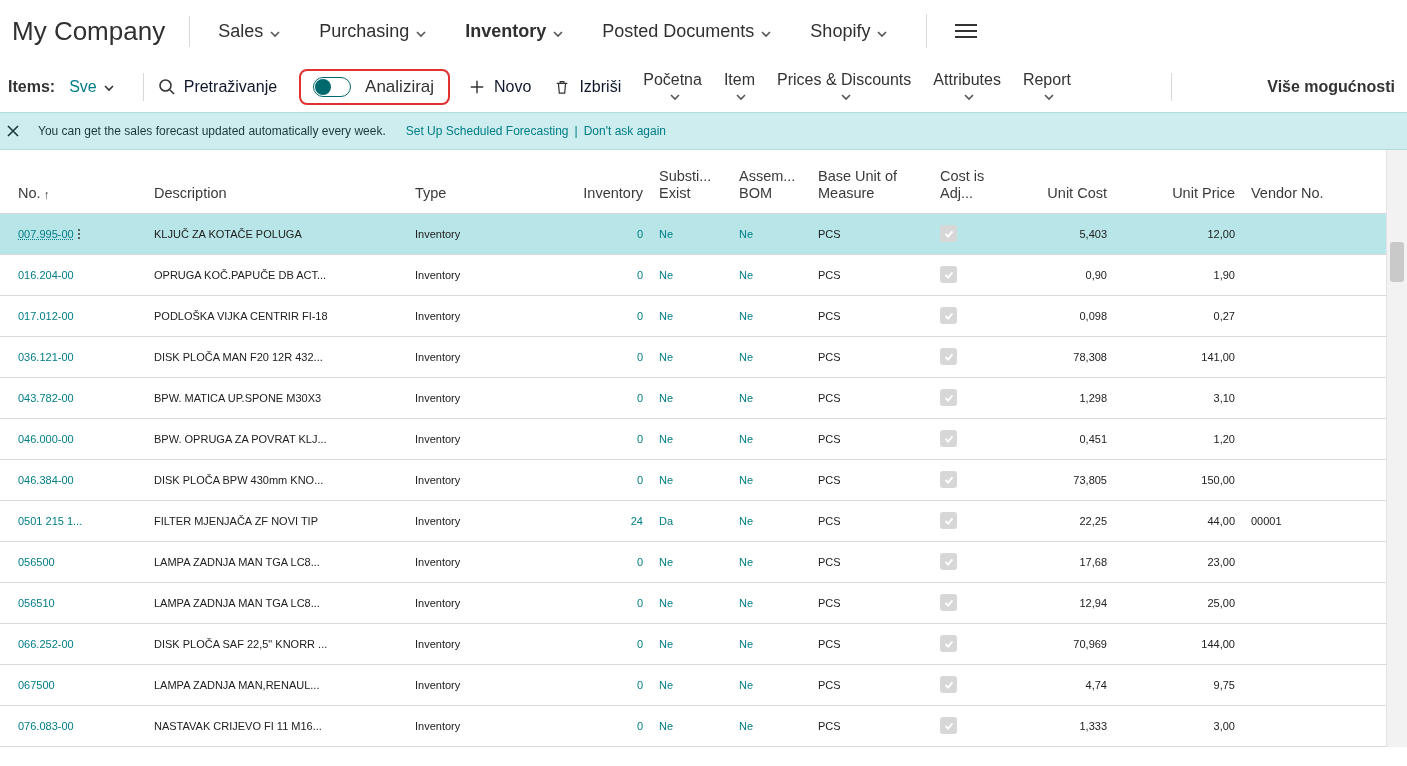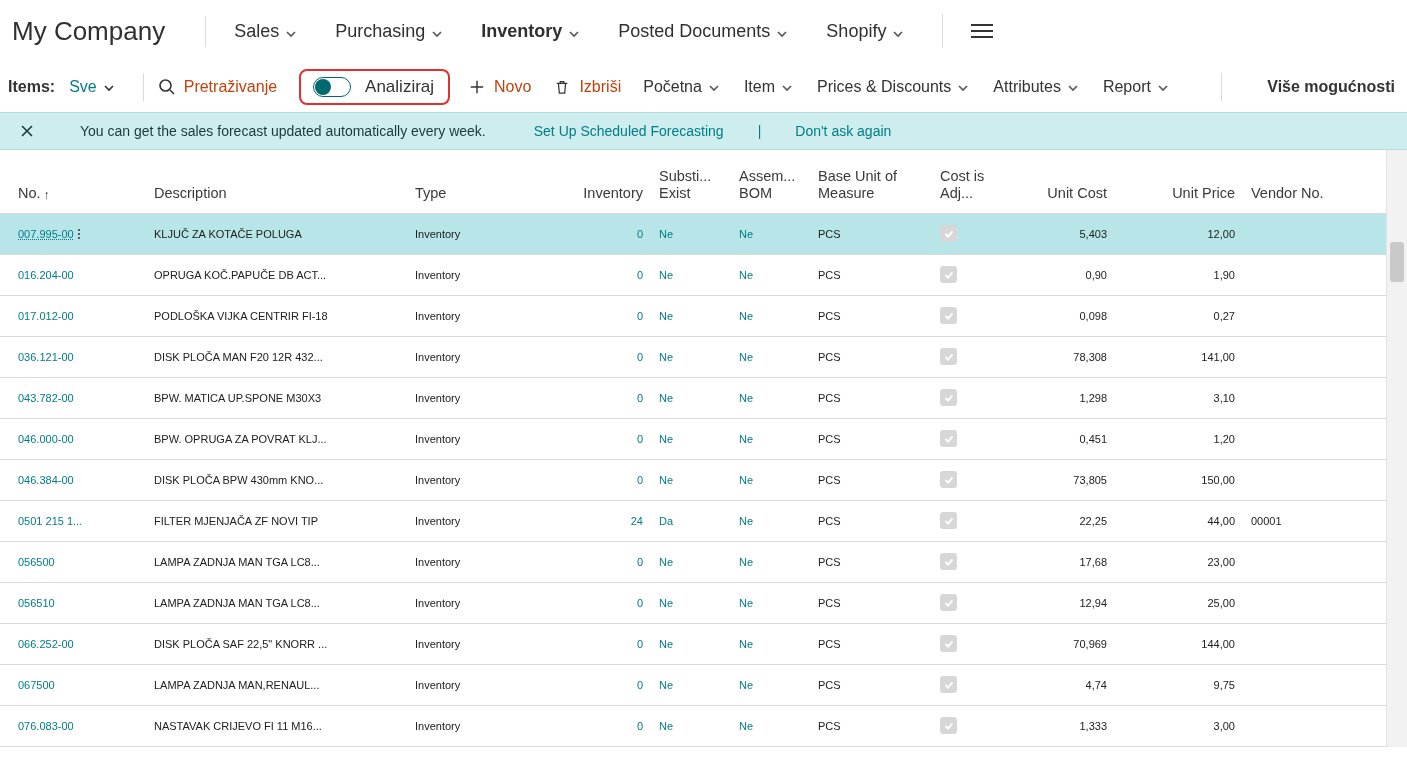--- a/index.html
+++ b/index.html
@@ -12,50 +12,50 @@
     --text: #212121;
     --muted: #5b5b5b;
     --red: #e03030;
   }
   * { box-sizing: border-box; }
   html,body { margin:0; padding:0; font-family: "Segoe UI", Arial, Helvetica, sans-serif; font-size:15px; color:var(--text); background:#fff; }
   body { width:1407px; }
 
   
   .topnav { display:flex; align-items:center; height:62px; padding:0 12px 0 12px; }
-  .company { font-size:26px; font-weight:400; color:#303030; padding-right:40px; border-right:1px solid var(--border); margin-right:28px; }
+  .company { font-size:26px; font-weight:400; color:#303030; padding-right:24px; border-right:1px solid var(--border); margin-right:28px; }
   .nav-item { display:flex; align-items:center; font-size:18px; color:#303030; margin-right:36px; cursor:pointer; }
   .nav-item.active { font-weight:600; }
   .chev { width:14px; height:14px; margin-left:6px; display:inline-block; }
   .chev svg { stroke:#565656; }
   .nav-sep { width:1px; height:34px; background:var(--border); margin:0 18px 0 0; }
   .hamburger { display:flex; flex-direction:column; justify-content:center; gap:4px; width:22px; height:22px; cursor:pointer; margin-left:10px; }
   .hamburger span { height:2px; background:#333; }
 
   
   .actionbar { display:flex; align-items:center; height:50px; padding:0 12px 0 8px; font-size:16px; color:#333; }
   .items-label { font-weight:600; margin-right:14px; }
   .filter-pill { color:var(--teal-link); display:flex; align-items:center; margin-right:22px; cursor:pointer; }
   .action-sep { width:1px; height:28px; background:var(--border); margin:0 14px 0 4px; }
-  .action { display:flex; align-items:center; margin-right:22px; cursor:pointer; color:#c2410c; }
+  .action { display:flex; align-items:center; margin-right:22px; cursor:pointer; color:#0f172a; }
   .action .icon, .filter-pill .icon { width:18px; height:18px; margin-right:8px; display:inline-flex; align-items:center; justify-content:center; }
   .action svg, .filter-pill svg { stroke:#333; }
 
   .toggle-box { display:flex; align-items:center; border:2px solid var(--red); border-radius:8px; padding:6px 14px 6px 12px; margin-right:18px; cursor:pointer; }
   .toggle-track { width:38px; height:20px; border-radius:10px; border:1px solid var(--teal-dark); background:#fff; position:relative; margin-right:14px; }
   .toggle-knob { position:absolute; top:1px; left:1px; width:16px; height:16px; border-radius:50%; background:var(--teal-dark); }
   .toggle-label { font-size:17px; }
 
-  .action-menu { display:flex; align-items:center; margin-right:22px; cursor:pointer; }
+  .action-menu { display:flex; align-items:center; margin-right:22px; cursor:pointer;flex-direction:column; }
   .action-menu .chev svg { stroke:#565656; }
   .more-right { margin-left:auto; color:#333; cursor:pointer; font-size:16px;font-weight:bold; }
   .more-sep { width:1px; height:28px; background:var(--border); margin:0 18px; }
 
   
-  .banner { display:flex; align-items:center; background:var(--banner-bg); height:38px; padding:0 14px; font-size:14px; color:#1a3a3a; border-top:1px solid #b0dedc; border-bottom:1px solid #b0dedc; margin:0 0 0 0;gap:28px; }
+  .banner { display:flex; align-items:center; background:var(--banner-bg); height:38px; padding:0 0; font-size:12px; color:#1a3a3a; border-top:1px solid #b0dedc; border-bottom:1px solid #b0dedc; margin:0 0 0 0; }
   .banner .close { width:26px; height:26px; display:flex; align-items:center; justify-content:center; margin-right:12px; cursor:pointer; }
   .banner .close svg { stroke:#1a3a3a; }
   .banner a { color:var(--teal-link); margin-left:20px; cursor:pointer; }
   .banner .divider { margin:0 6px; color:var(--teal-link); }
 
   
   .grid-wrap { display:flex; }
   .grid { width:1386px; }
   .scroll-gutter { width:21px; background:#f2f2f2; border-left:1px solid #e3e3e3; position:relative; }
   .scroll-thumb { position:absolute; top:92px; left:3px; right:3px; height:40px; background:#c9c9c9; border-radius:3px; cursor:pointer; }

